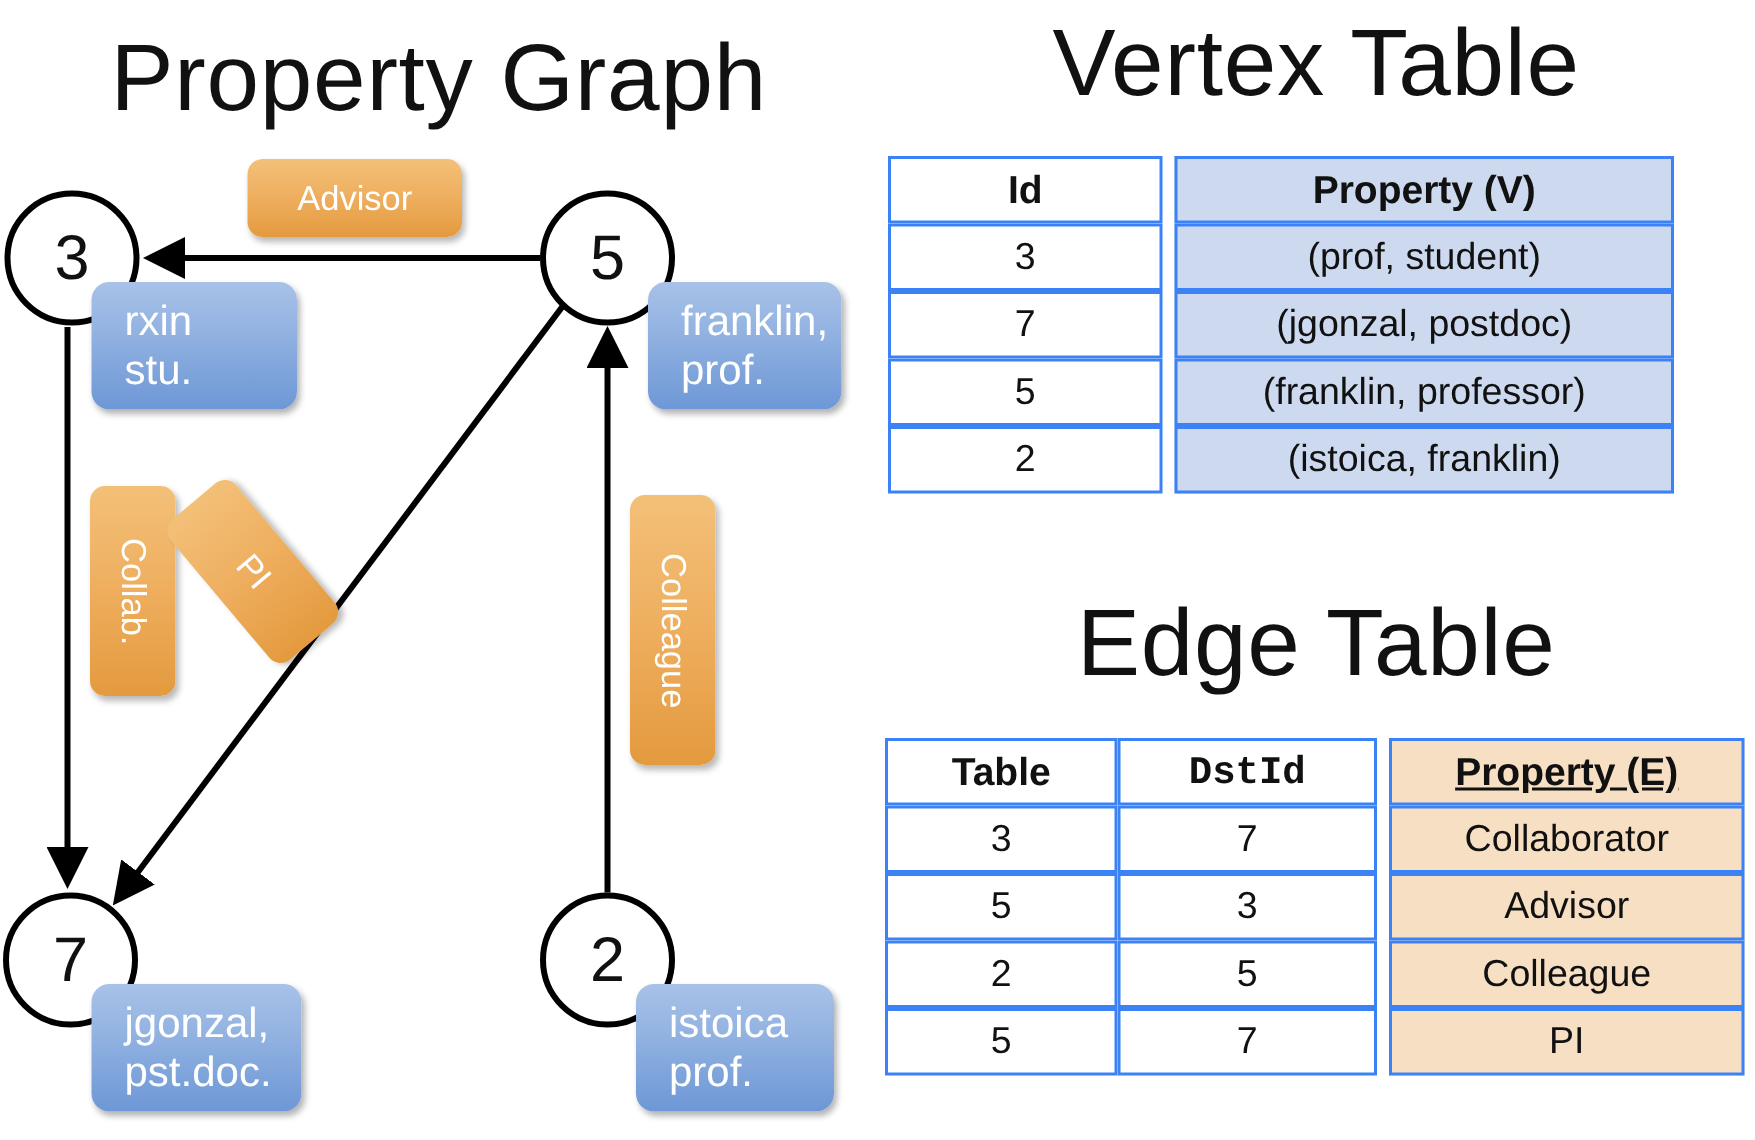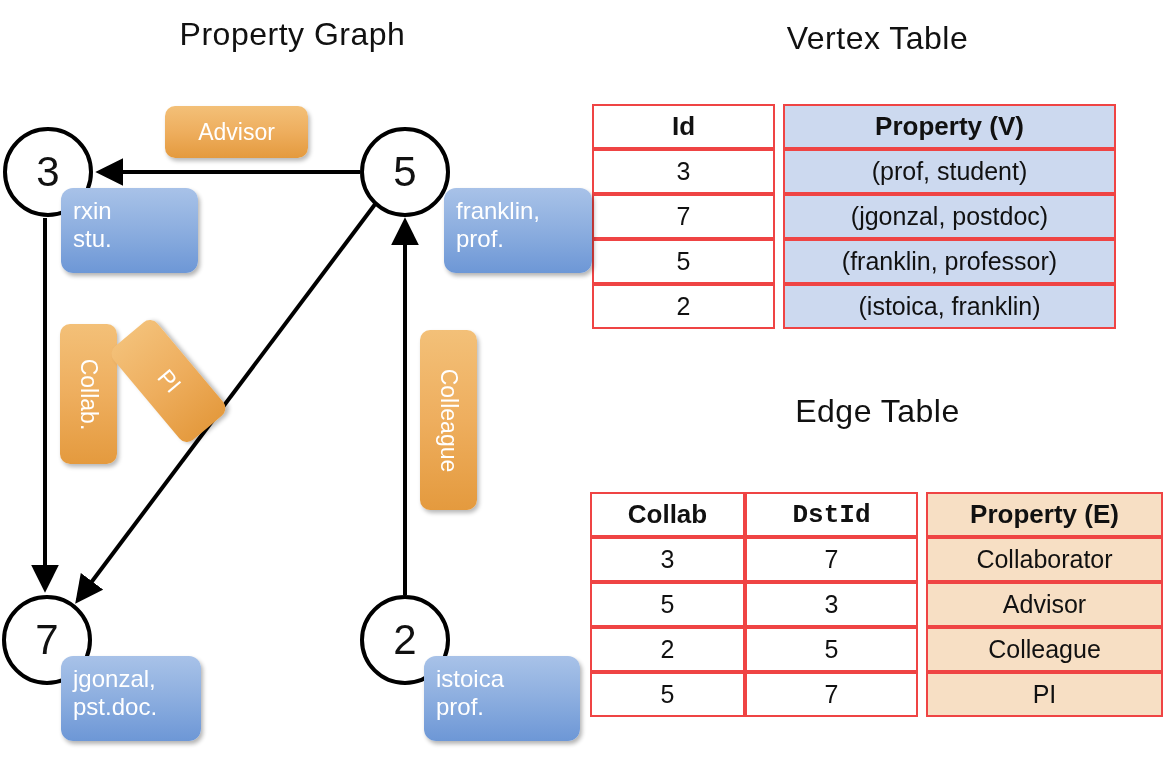--- a/index.html
+++ b/index.html
@@ -14,28 +14,28 @@
     overflow: hidden;
     font-family: "Liberation Sans", sans-serif;
     color: #000000;
   }
 
   
   .title {
     position: absolute;
     font-family: "Liberation Sans", sans-serif;
     font-weight: 300;
-    font-size: 32px;
+    font-size: 63px;
     letter-spacing: 0.5px;
     color: #111111;
     text-align: center;
     white-space: nowrap;
   }
   #title-property-graph { left: 0;   top: 16px;  width: 585px; }
-  #title-vertex-table   { left: 585px; top: 20px; width: 585px; }
+  #title-vertex-table   { left: 585px; top: 6px; width: 585px; }
   #title-edge-table     { left: 585px; top: 393px; width: 585px; }
 
   
   #graph-panel {
     position: absolute;
     left: 0; top: 0;
     width: 585px; height: 760px;
   }
   #graph-edges {
     position: absolute;
@@ -61,24 +61,24 @@
 
   
   .prop-box {
     position: absolute;
     border-radius: 12px;
     background: linear-gradient(180deg, #a8c2e8 0%, #8fb0e0 45%, #6d97d6 100%);
     box-shadow: 2px 3px 4px rgba(0,0,0,0.30);
     color: #ffffff;
     font-family: "Liberation Sans", sans-serif;
     font-weight: 400;
-    font-size: 24px;
+    font-size: 28px;
     line-height: 1.18;
     box-sizing: border-box;
-    padding: 9px 12px;
+    padding: 9px 22px;
     z-index: 5;
     white-space: pre-line;
   }
 
   
   .edge-label {
     position: absolute;
     border-radius: 10px;
     background: linear-gradient(180deg, #f3c078 0%, #eeae5e 50%, #e49a3e 100%);
     box-shadow: 2px 3px 4px rgba(0,0,0,0.28);
@@ -100,21 +100,21 @@
   }
 
   
   .tbl {
     position: absolute;
     border-collapse: separate;
     border-spacing: 0;
     font-family: "Liberation Sans", sans-serif;
   }
   .tbl td, .tbl th {
-    border: 2px solid #ef4444;
+    border: 2px solid #3b82f6;
     text-align: center;
     font-weight: 400;
     font-size: 25px;
     color: #111111;
     padding: 0;
     height: 45px;
     box-sizing: border-box;
     background: #ffffff;
   }
   .tbl th {
@@ -162,25 +162,25 @@
   </div>
   <div class="node" style="left:2px;  top:595px; width:90px; height:90px;">
     <span>7</span>
   </div>
   <div class="node" style="left:360px; top:595px; width:90px; height:90px;">
     <span>2</span>
   </div>
 
   <div class="prop-box" style="left:61px; top:188px; width:137px; height:85px;">rxin
 stu.</div>
-  <div class="prop-box" style="left:444px; top:188px; width:148px; height:85px;">franklin,
+  <div class="prop-box" style="left:432px; top:188px; width:129px; height:85px;">franklin,
 prof.</div>
   <div class="prop-box" style="left:61px; top:656px; width:140px; height:85px;">jgonzal,
 pst.doc.</div>
-  <div class="prop-box" style="left:424px; top:656px; width:156px; height:85px;">istoica
+  <div class="prop-box" style="left:424px; top:656px; width:132px; height:85px;">istoica
 prof.</div>
 
   <div class="edge-label" style="left:165px; top:106px; width:143px; height:52px;">
     <span>Advisor</span>
   </div>
 
   <div class="edge-label vertical" style="left:60px; top:324px; width:57px; height:140px;">
     <span>Collab.</span>
   </div>
 
@@ -222,24 +222,24 @@
       <td>2</td>
       <td class="col-gap"></td>
       <td class="cell-v">(istoica, franklin)</td>
     </tr>
   </tbody>
 </table>
 
 <table class="tbl" id="edge-table">
   <thead>
     <tr>
-      <th style="width:155px;">Collab</th>
+      <th style="width:155px;">Table</th>
       <th style="width:173px;font-family:Liberation Mono, monospace;">DstId</th>
       <td class="col-gap"></td>
-      <th class="cell-e" style="width:237px;">Property (E)</th>
+      <th class="cell-e" style="width:237px;text-decoration:underline;">Property (E)</th>
     </tr>
   </thead>
   <tbody>
     <tr>
       <td>3</td>
       <td>7</td>
       <td class="col-gap"></td>
       <td class="cell-e">Collaborator</td>
     </tr>
     <tr>

